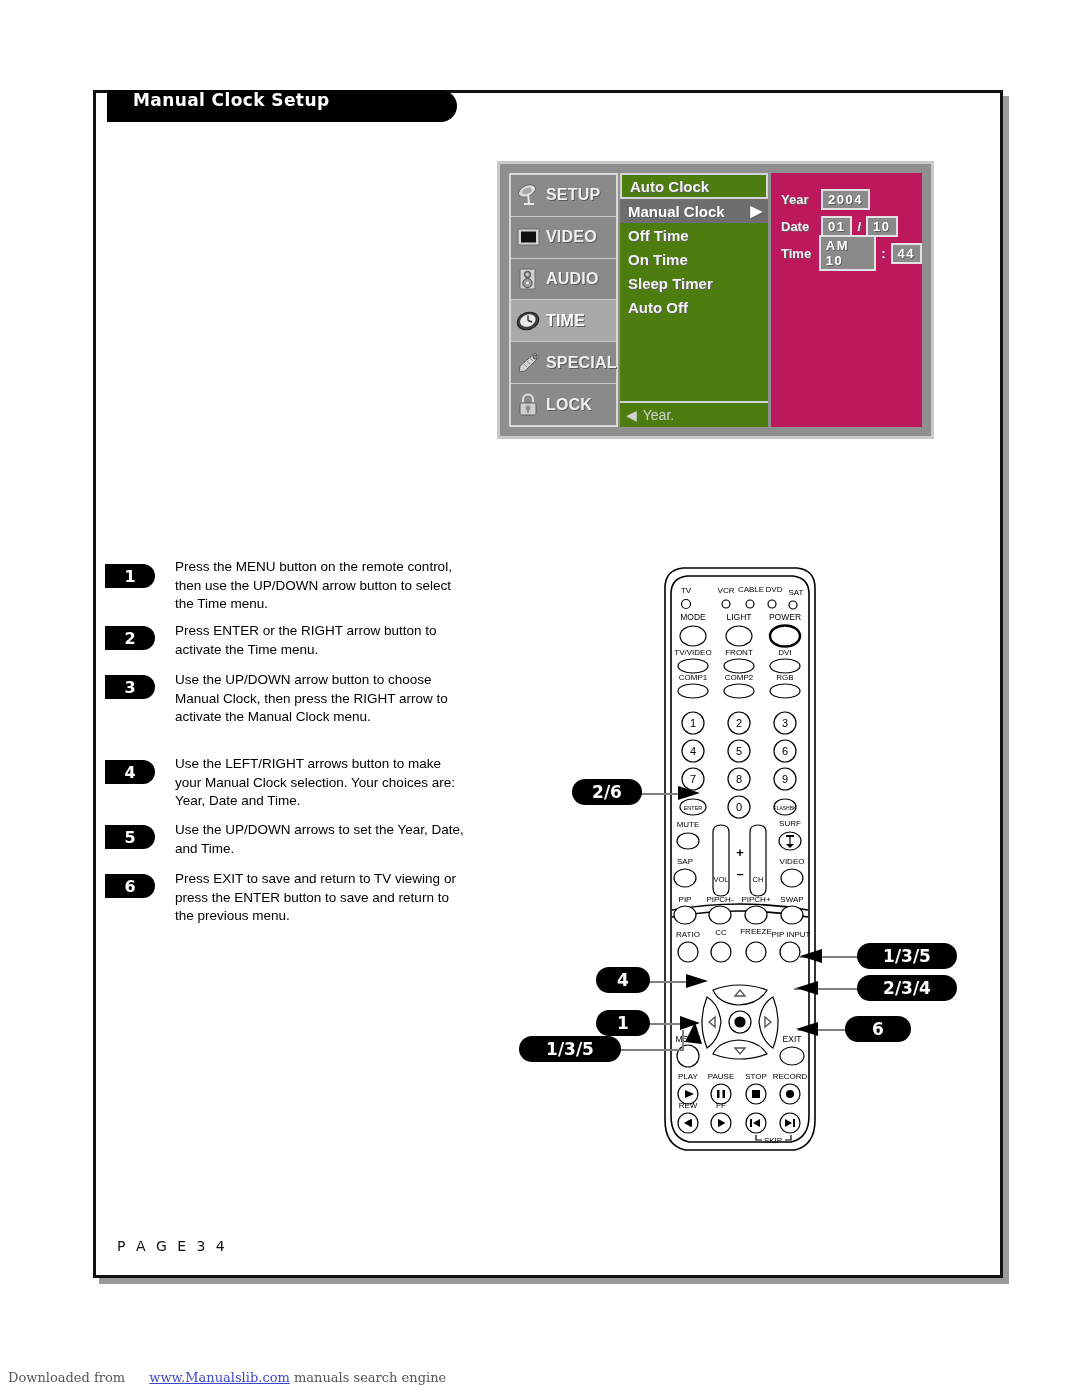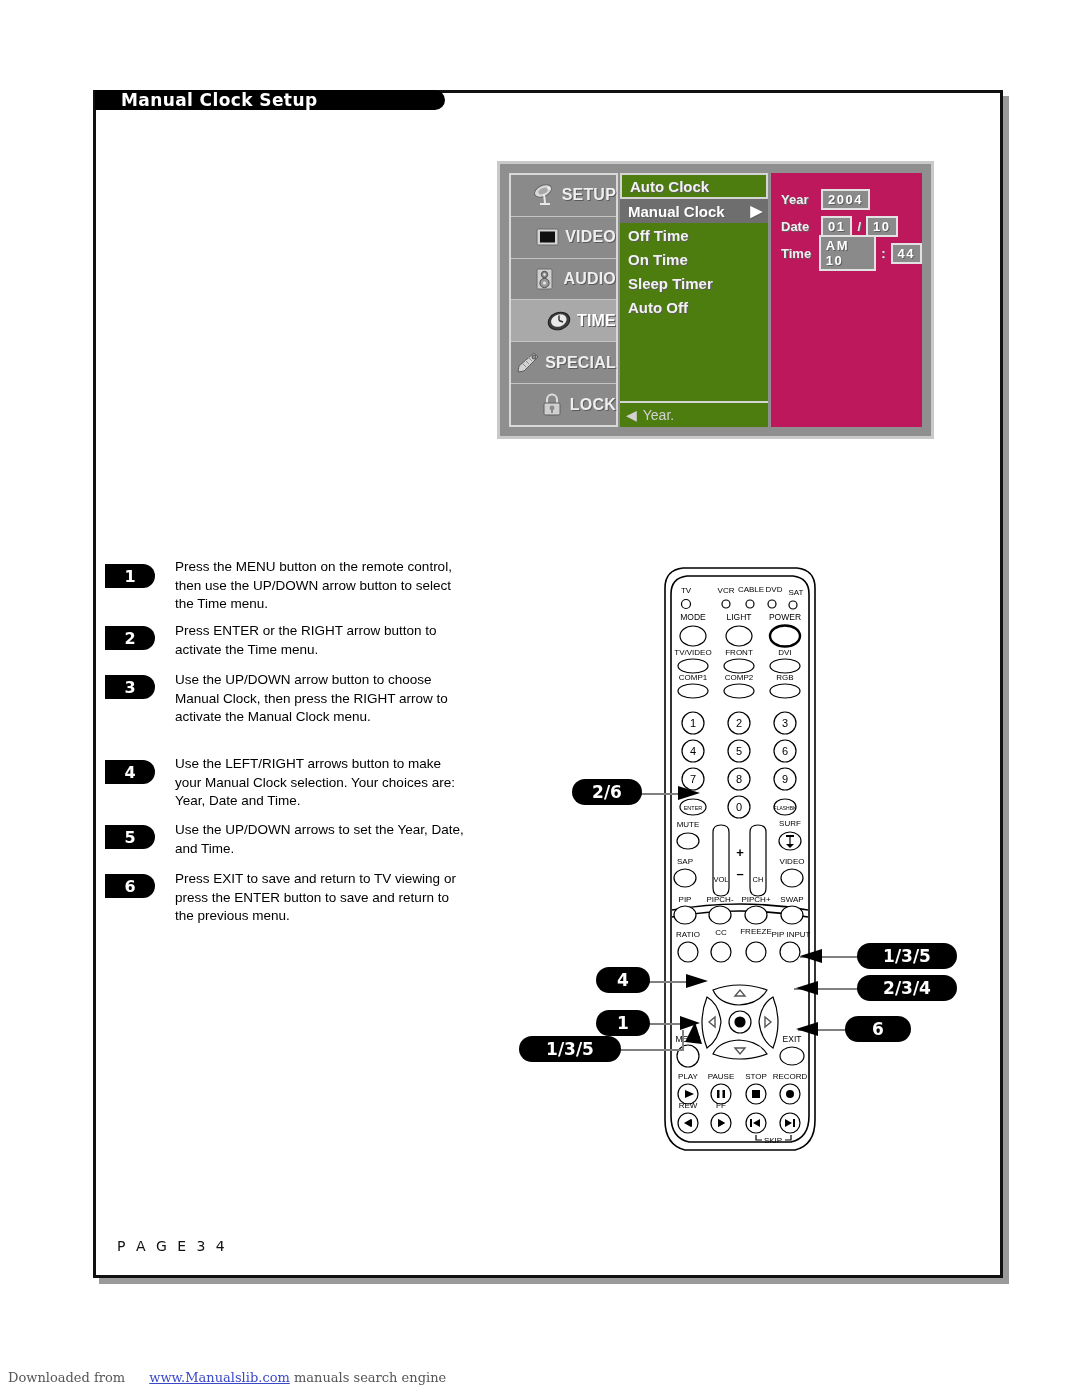--- a/index.html
+++ b/index.html
@@ -24,25 +24,25 @@
     position:absolute;
     left:99px; top:96px;
     width:910px; height:1188px;
     background:#9a9a9a;
     z-index:-1;
   }
 
   
   #title-bar{
     position:absolute;
-    left:95px; top:90px;
-    width:350px; height:20px;
+    left:107px; top:90px;
+    width:350px; height:32px;
     background:#000;
     border-radius:0 17px 17px 0;
-    display:flex; align-items:center;
+    display:flex; 
     z-index:5;
   }
   #title-bar .t{
     color:#fff;
     font-size:17px;
     font-weight:bold;
     letter-spacing:.4px;
     padding-left:26px;
     font-family:"DejaVu Sans", sans-serif;
   }
@@ -66,21 +66,20 @@
     border:2px solid #d8d8d8;
     background:#8a8a8a;
   }
   .side-item{
     flex:1;
     display:flex; align-items:center;
     gap:4px;
     padding-left:5px;
     border-bottom:1px solid #c4c4c4;
     position:relative;
-    justify-content:flex-end;
   }
   .side-item:last-child{ border-bottom:none; }
   .side-item.active{ background:#a9a9a9; }
   .side-label{
     color:#efefef;
     font-size:16px;
     font-weight:bold;
     letter-spacing:.2px;
     text-shadow:1px 1px 0 #5a5a5a;
     font-family:"Liberation Sans", sans-serif;

